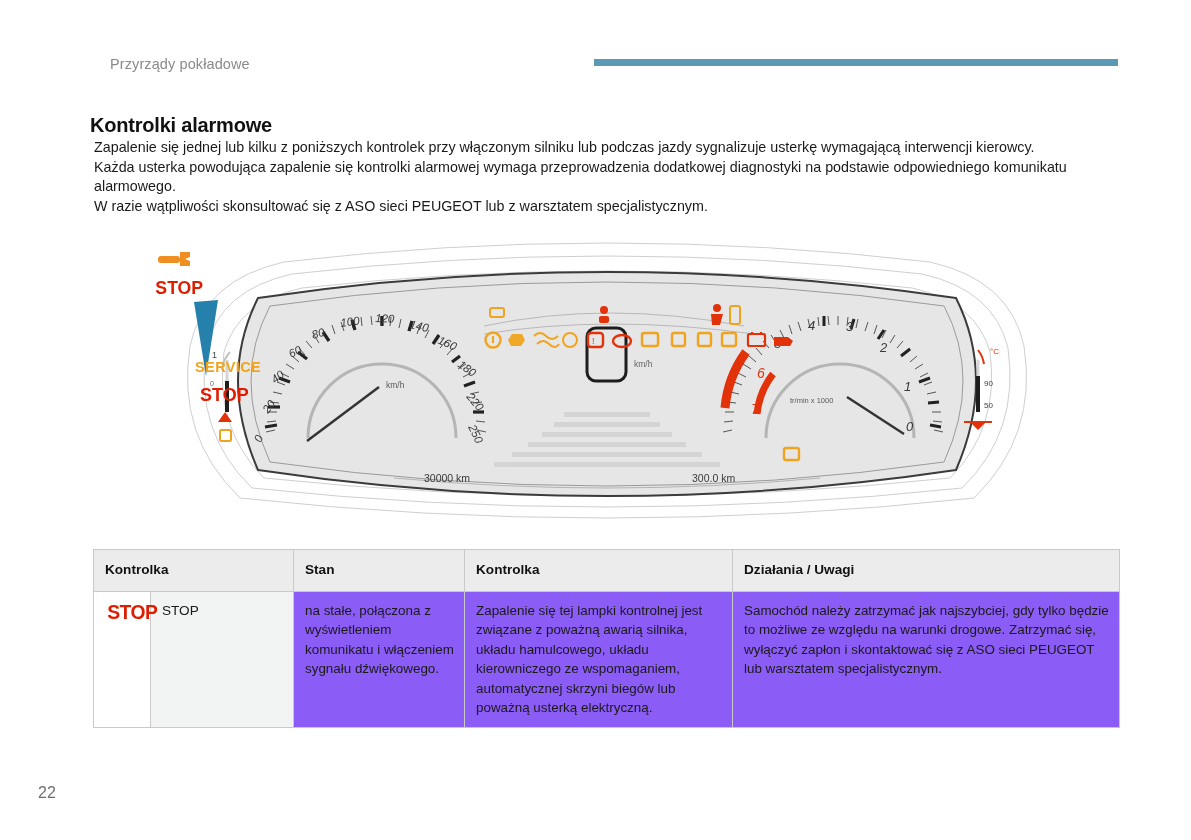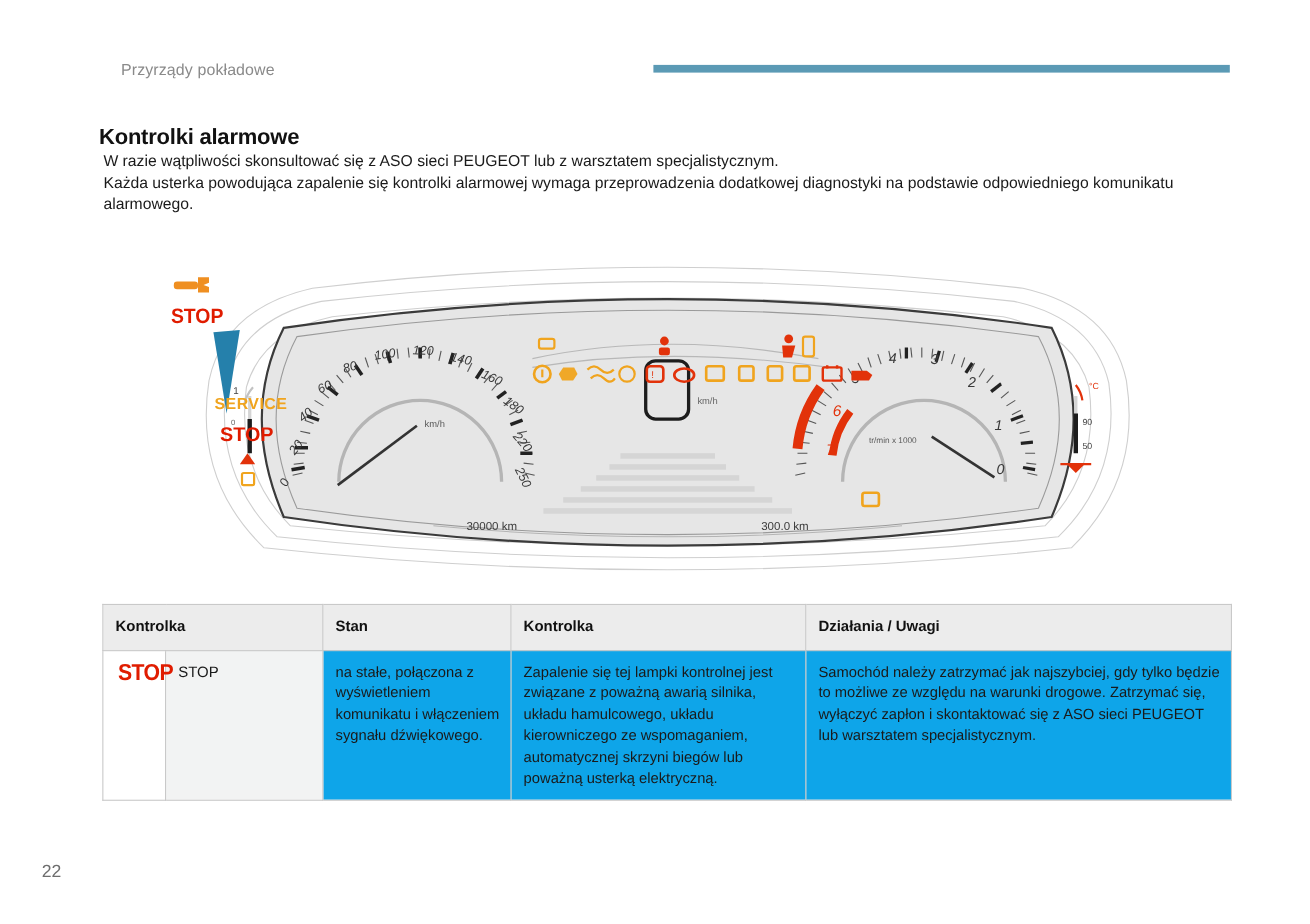--- a/index.html
+++ b/index.html
@@ -105,21 +105,21 @@
     background: #ffffff;
     text-align: center;
     padding: 6px 2px 0 2px;
   }
   td.cell-name {
     background: #f2f3f3;
     font-weight: bold;
     font-size: 13.6px;
     padding-top: 10px;
   }
-  td.cell-body { background: #0ea5e9; }
+  td.cell-body { background: #8b5cf6; }
   .bold-lead { font-weight: normal; }
 
   .stop-glyph {
     color: #e01c00;
     font-weight: bold;
     font-size: 21px;
     letter-spacing: -0.6px;
     font-family: "Liberation Sans", sans-serif;
     display: inline-block;
     transform: scaleX(0.92);
@@ -137,22 +137,23 @@
 </style>
 </head>
 <body>
 
 <div id="running-head">Przyrządy pokładowe</div>
 <div id="header-rule" style="background: rgb(91, 154, 181);"></div>
 
 <h1 id="page-title">Kontrolki alarmowe</h1>
 
 <div id="intro">
+  <p>Zapalenie się jednej lub kilku z poniższych kontrolek przy włączonym silniku lub podczas jazdy sygnalizuje usterkę wymagającą interwencji kierowcy.</p>
+  <p>Każda usterka powodująca zapalenie się kontrolki alarmowej wymaga przeprowadzenia dodatkowej diagnostyki na podstawie odpowiedniego komunikatu alarmowego.</p>
   <p>W razie wątpliwości skonsultować się z ASO sieci PEUGEOT lub z warsztatem specjalistycznym.</p>
-  <p>Każda usterka powodująca zapalenie się kontrolki alarmowej wymaga przeprowadzenia dodatkowej diagnostyki na podstawie odpowiedniego komunikatu alarmowego.</p>
 </div>
 
 <div id="figure">
 <svg width="1026" height="290" viewBox="0 0 1026 290" xmlns="http://www.w3.org/2000/svg">
 
   <defs>
     <clipPath id="clusterClip">
       <path d="M178 68 Q 513 20 848 68 Q 886 140 848 228 Q 513 272 178 228 Q 140 140 178 68 Z"></path>
     </clipPath>
   </defs>

